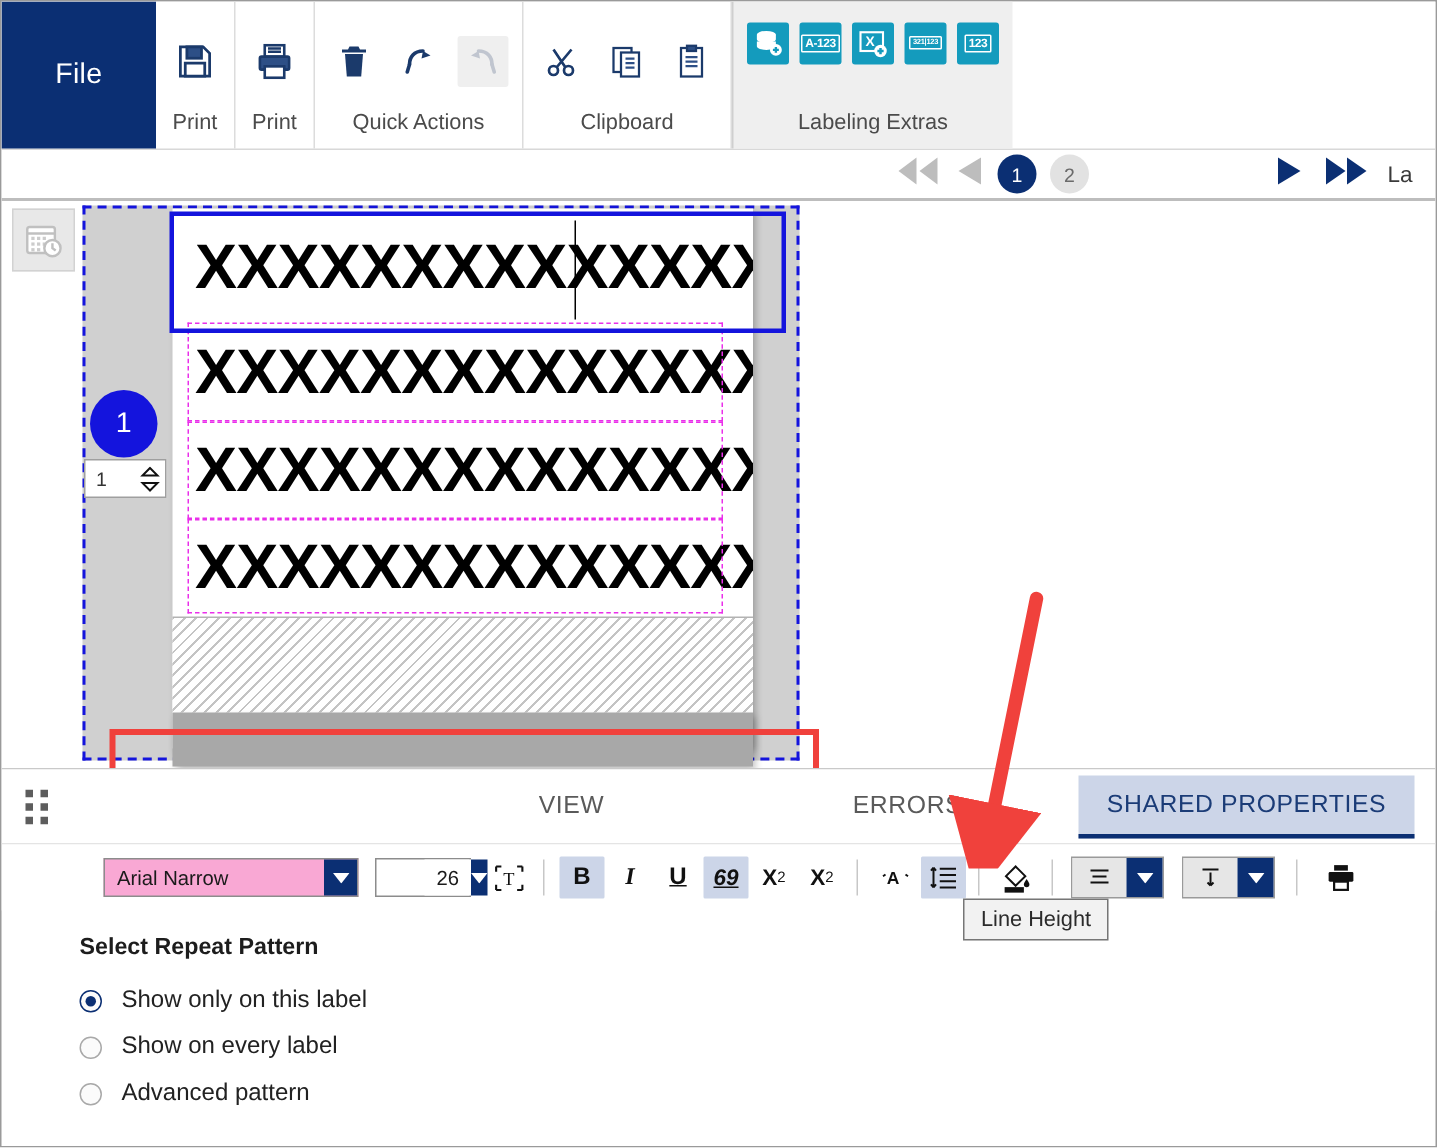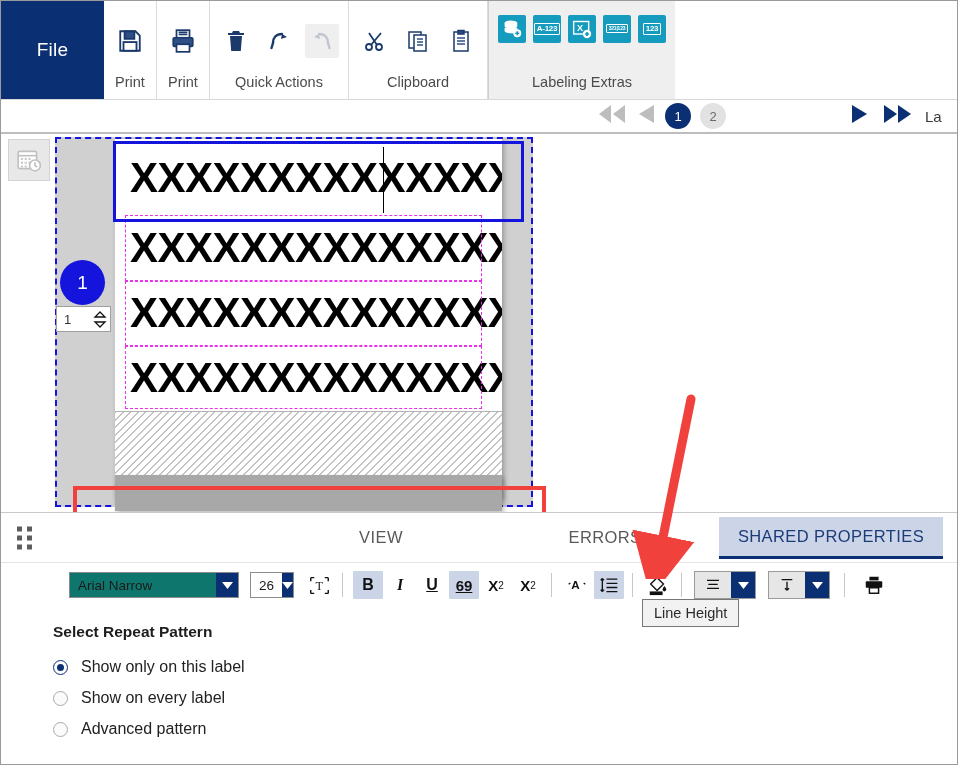--- a/index.html
+++ b/index.html
@@ -289,33 +289,33 @@
     height: 44px;
     background: #ffffff;
     display: flex; align-items: center;
     padding-left: 68px;
     gap: 0px;
   }
   .combo {
     height: 26px;
     display: flex; align-items: center;
     border: 1px solid #8c8c8c;
-    background: #0f766e;
+    background: #f9a8d4;
     cursor: pointer;
   }
   .combo .cval {
     padding: 0 8px;
     font-size: 13.5px; color: #1a1a1a;
     white-space: nowrap;
     display: flex; align-items: center;
     height: 100%;
   }
   .combo.fontname { width: 170px; }
   .combo.fontname .cval { flex: 1; }
-  .combo.fontsize { width: 44px; background: #ffffff; margin-left: 11px; }
+  .combo.fontsize { width: 64px; background: #ffffff; margin-left: 11px; padding-left: 32px; }
   .combo.fontsize .cval { flex: 1; background: #ffffff; }
   .combo .carrow {
     width: 22px; height: 100%;
     background: #0b2f73;
     display: flex; align-items: center; justify-content: center;
   }
   .fbtn {
     width: 30px; height: 28px;
     display: flex; align-items: center; justify-content: center;
     cursor: pointer;
@@ -671,21 +671,21 @@
     <div class="fbtn on">
       <b>B</b>
     </div>
     <div class="fbtn">
       <i style="font-family:'Liberation Serif',serif;font-weight:bold;">I</i>
     </div>
     <div class="fbtn">
       <span style="text-decoration:underline;font-weight:600;">U</span>
     </div>
     <div class="fbtn on">
-      <span style="text-decoration:underline;font-weight:bold;font-size:15px;">69</span>
+      <span style="text-decoration:underline;font-weight:bold;font-size:15px;font-style:italic;">69</span>
     </div>
     <div class="fbtn">
       <span style="font-weight:bold;font-size:15px;">X</span>
         <sub style="font-size:10px;">2</sub>
     </div>
     <div class="fbtn">
       <span style="font-weight:bold;font-size:15px;">X</span>
         <sup style="font-size:10px;">2</sup>
     </div>
 

